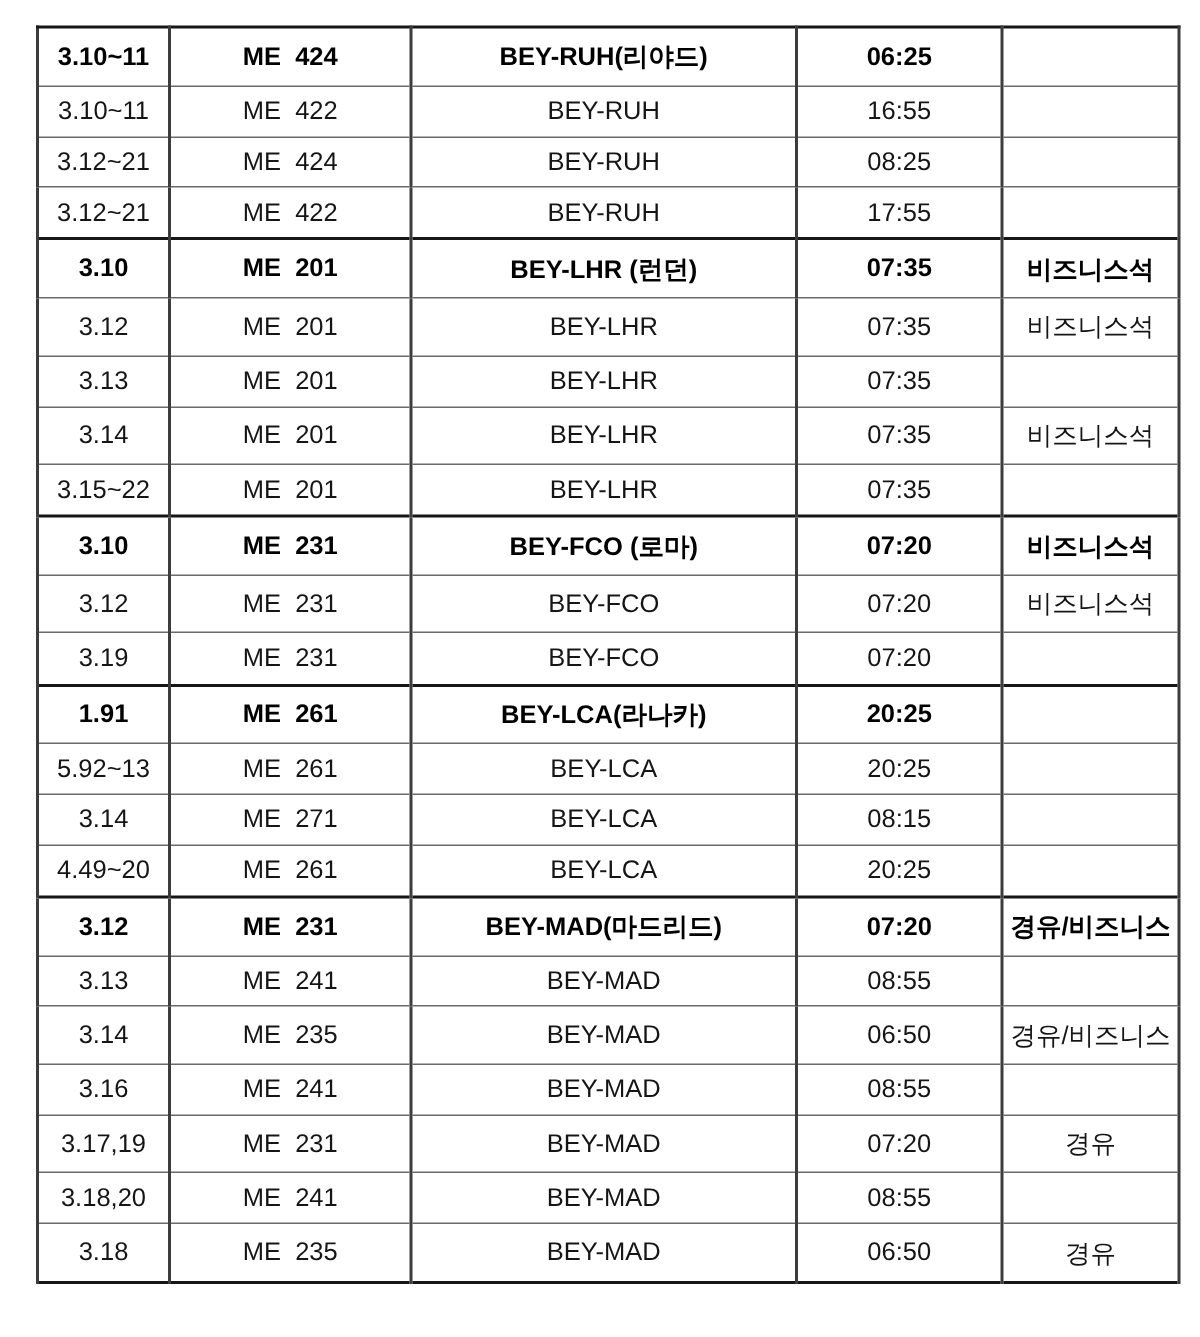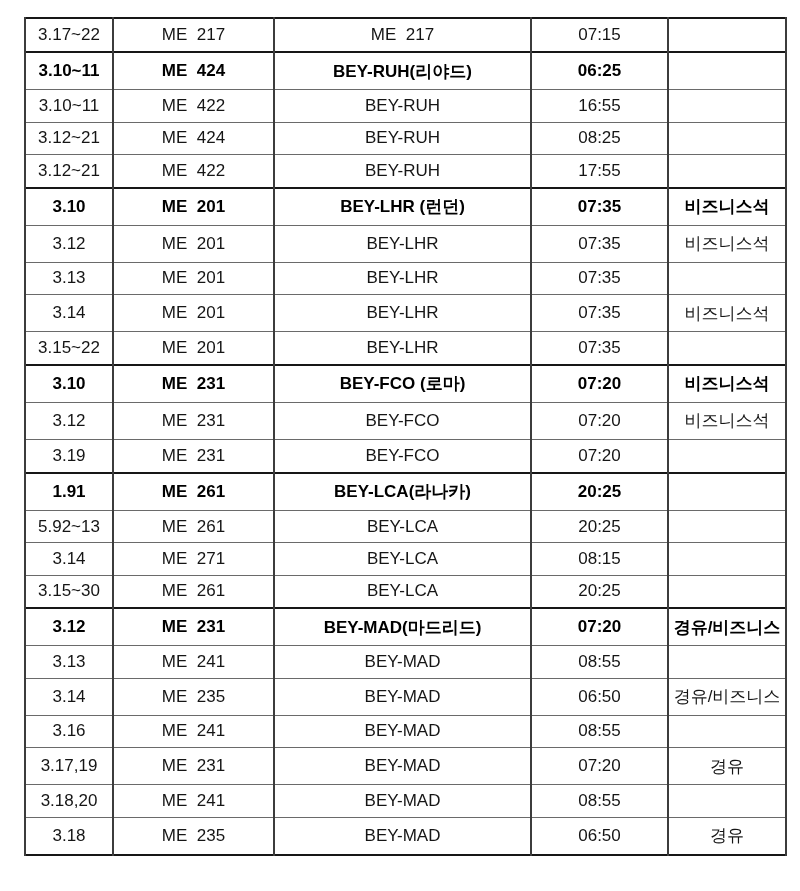--- a/index.html
+++ b/index.html
@@ -59,27 +59,20 @@
 <div class="sheet">
   <table class="flight-table">
     <colgroup>
       <col style="width:88px">
       <col style="width:161px">
       <col style="width:257px">
       <col style="width:137px">
       <col style="width:118px">
     </colgroup>
     <tbody>
-        <tr>
-    <td>3.17~22</td>
-    <td>ME  217</td>
-    <td>ME  217</td>
-    <td>07:15</td>
-    <td></td>
-  </tr>
         <tr class="group-start bold-row">
     <td>3.10~11</td>
     <td>ME  424</td>
     <td>BEY-RUH(리야드)</td>
     <td>06:25</td>
     <td class="bold-note"></td>
   </tr>
         <tr>
     <td>3.10~11</td>
     <td>ME  422</td>
@@ -172,21 +165,21 @@
     <td></td>
   </tr>
         <tr>
     <td>3.14</td>
     <td>ME  271</td>
     <td>BEY-LCA</td>
     <td>08:15</td>
     <td></td>
   </tr>
         <tr>
-    <td>3.15~30</td>
+    <td>4.49~20</td>
     <td>ME  261</td>
     <td>BEY-LCA</td>
     <td>20:25</td>
     <td></td>
   </tr>
         <tr class="group-start bold-row">
     <td>3.12</td>
     <td>ME  231</td>
     <td>BEY-MAD(마드리드)</td>
     <td>07:20</td>

